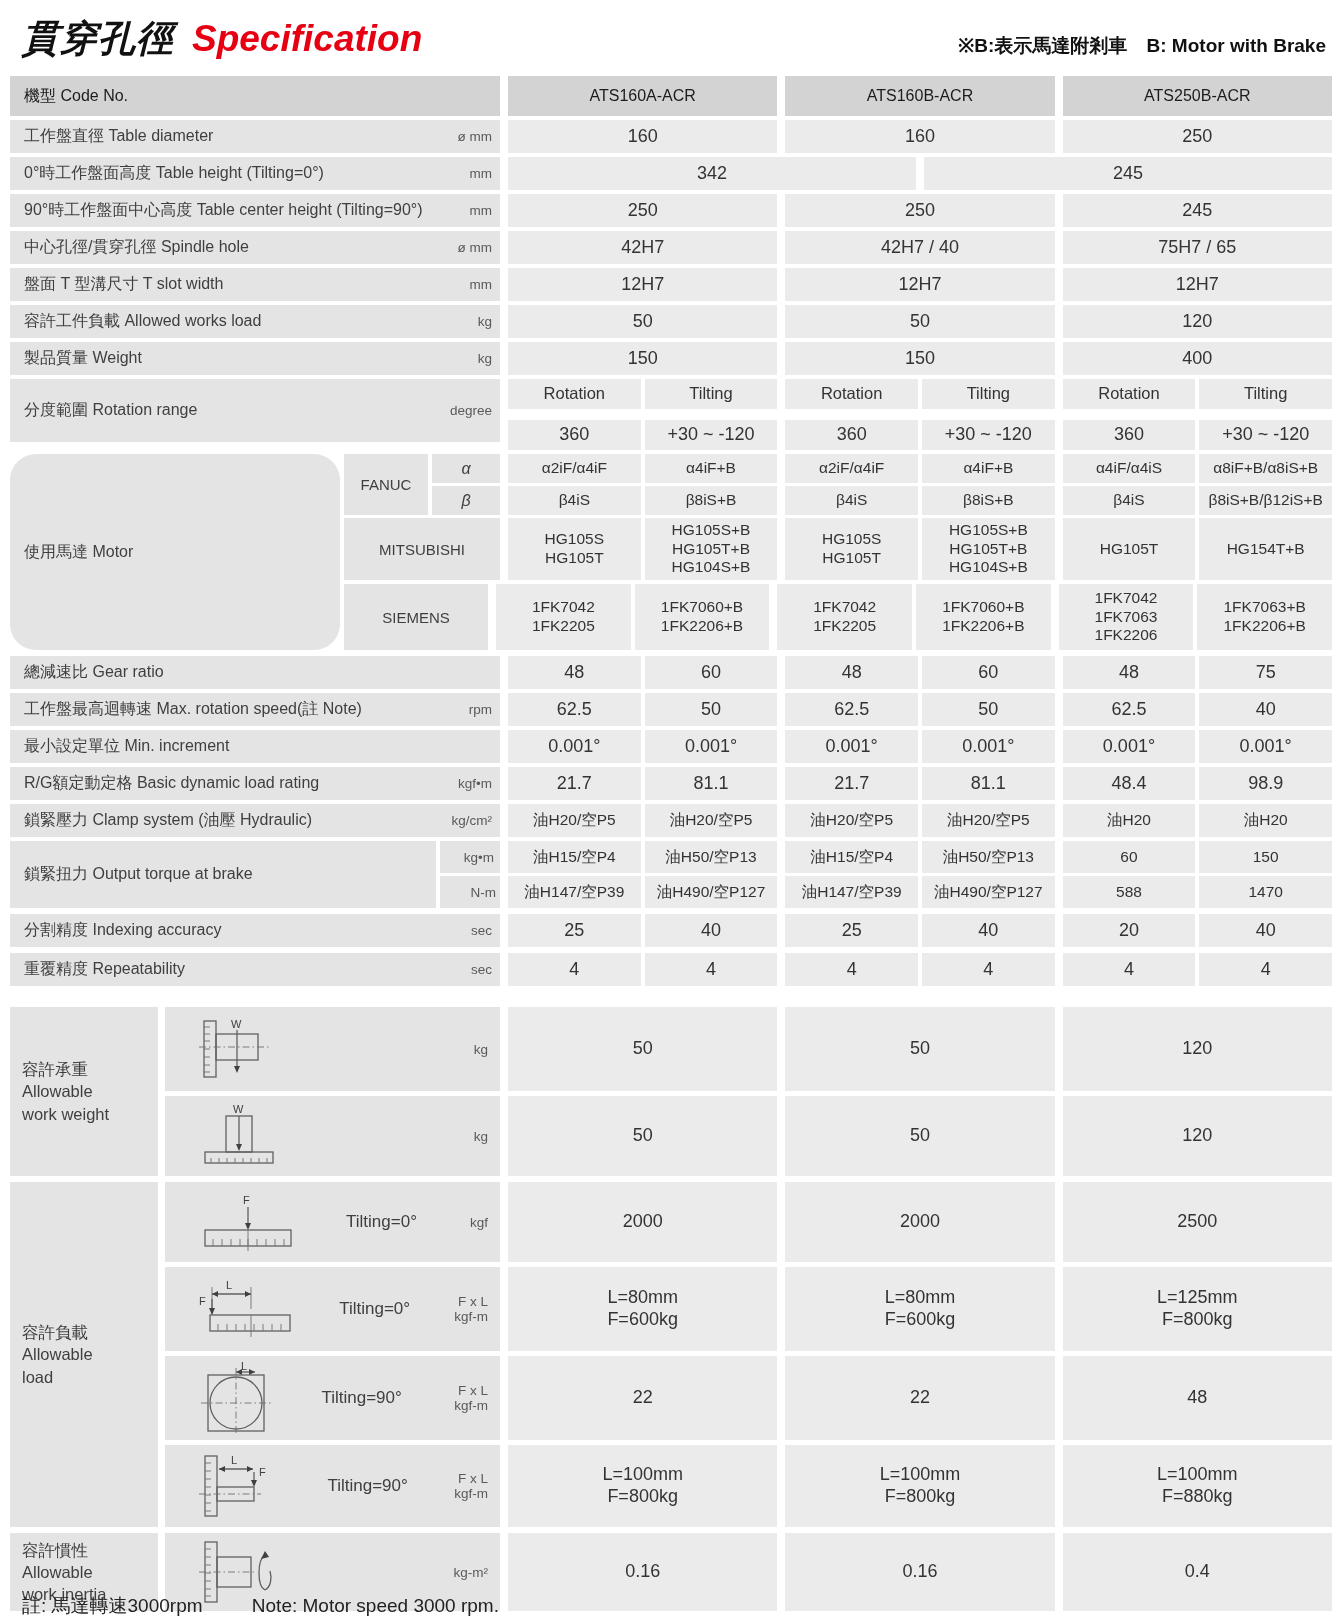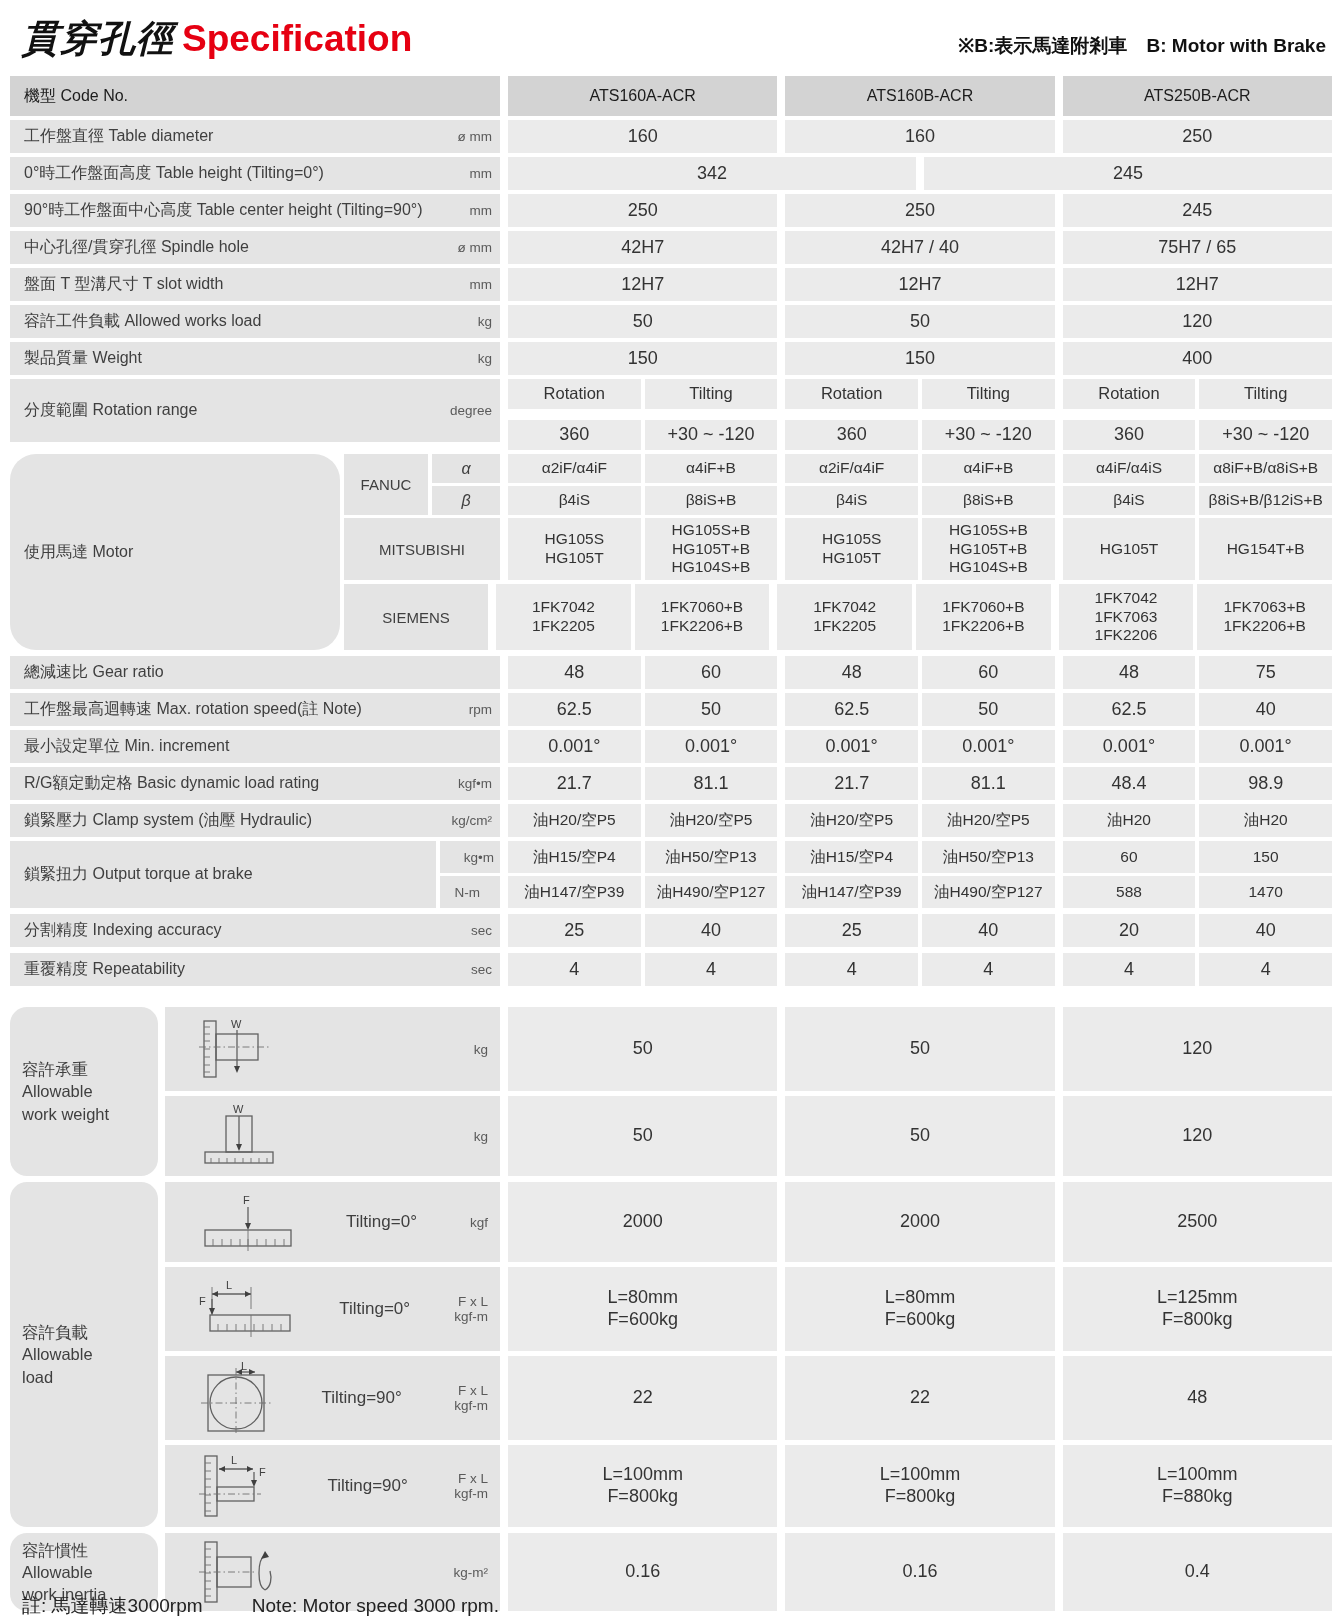--- a/index.html
+++ b/index.html
@@ -1,21 +1,21 @@
 <!DOCTYPE html>
 <html><head>
 <meta charset="utf-8">
 <style>
   html,body{margin:0;padding:0;background:#fff;}
   .page{position:relative;width:1340px;height:1620px;background:#ffffff;
         font-family:"Liberation Sans",sans-serif;color:#333;overflow:hidden;}
   
   .titlebar{position:absolute;left:22px;top:14px;right:10px;height:52px;}
   .title-zh{font-size:37px;font-weight:bold;font-style:italic;color:#111;letter-spacing:1px;}
-  .title-en{font-size:37px;font-weight:bold;color:#e60012;margin-left:8px;}
+  .title-en{font-size:37px;font-weight:bold;font-style:italic;color:#e60012;margin-left:18px;}
   .top-note{position:absolute;right:4px;top:18px;font-size:19px;font-weight:bold;color:#111;}
   .top-note span{margin-left:14px;}
   
   .spec{position:absolute;left:10px;top:76px;width:1322px;}
   .r{display:flex;align-items:stretch;margin-bottom:4px;}
   .lab{width:490px;flex:none;background:#e4e4e4;display:flex;align-items:center;
        justify-content:space-between;padding:0 8px 0 14px;box-sizing:border-box;
        font-size:16px;color:#3f3f3f;}
   .lab .lt{white-space:nowrap;}
   .unit{font-size:13.5px;color:#5a5a5a;white-space:pre-line;text-align:right;flex:none;margin-left:4px;}
@@ -27,21 +27,21 @@
   .hdr .lab,.hdr .cv{background:#d3d3d3;font-weight:normal;font-size:16px;color:#1c1c1c;}
   .sm .cv{font-size:15.5px;}
   
   .brand{background:#e4e4e4;display:flex;align-items:center;justify-content:center;
          font-size:15px;color:#3f3f3f;flex:none;}
   .ab{width:68px;flex:none;background:#e4e4e4;display:flex;align-items:center;
       justify-content:center;font-size:16px;font-style:italic;color:#3f3f3f;}
   
   .seclab{width:148px;flex:none;background:#e4e4e4;display:flex;align-items:center;
           padding-left:12px;box-sizing:border-box;font-size:16.5px;color:#3f3f3f;
-          white-space:pre-line;line-height:1.35;border-radius:17px;}
+          white-space:pre-line;line-height:1.35;}
   .diag{width:335px;flex:none;background:#e4e4e4;display:flex;align-items:center;
         justify-content:space-between;padding:0 12px 0 34px;box-sizing:border-box;}
   .tilt{font-size:17px;color:#3f3f3f;white-space:nowrap;}
   .bigcell{font-size:18px;}
   svg{display:block;}
   .dln{stroke:#606060;stroke-width:1.3;fill:none;}
   .dthin{stroke:#707070;stroke-width:0.9;fill:none;}
   .dcl{stroke:#707070;stroke-width:0.9;fill:none;stroke-dasharray:7 3 1.5 3;}
   .dar{fill:#404040;stroke:none;}
   .dtx{font-size:11px;fill:#404040;font-family:"Liberation Sans",sans-serif;}
@@ -443,21 +443,21 @@
     </div>
 
     <div style="display:flex;margin-bottom:6px;">
       <div class="lab" style="width:426px;height:67px;">
           <span class="lt">鎖緊扭力 Output torque at brake</span>
         </div>
       <div style="width:60px;flex:none;display:flex;flex-direction:column;margin-left:4px;">
         <div style="height:32px;margin-bottom:3px;background:#e4e4e4;display:flex;align-items:center;justify-content:flex-end;padding-right:6px;">
             <span class="unit">kg•m</span>
           </div>
-        <div style="height:32px;background:#e4e4e4;display:flex;align-items:center;justify-content:flex-end;padding-right:20px;">
+        <div style="height:32px;background:#e4e4e4;display:flex;align-items:center;justify-content:flex-end;padding-right:4px;">
             <span class="unit">N-m</span>
           </div>
       </div>
       <div style="flex:1;display:flex;flex-direction:column;margin-left:8px;">
         <div class="vals sm" style="margin-left:0;height:32px;margin-bottom:3px;">
           <div class="model">
               <div class="cv">油H15/空P4</div>
               <div class="cv">油H50/空P13</div>
             </div>
           <div class="model">

